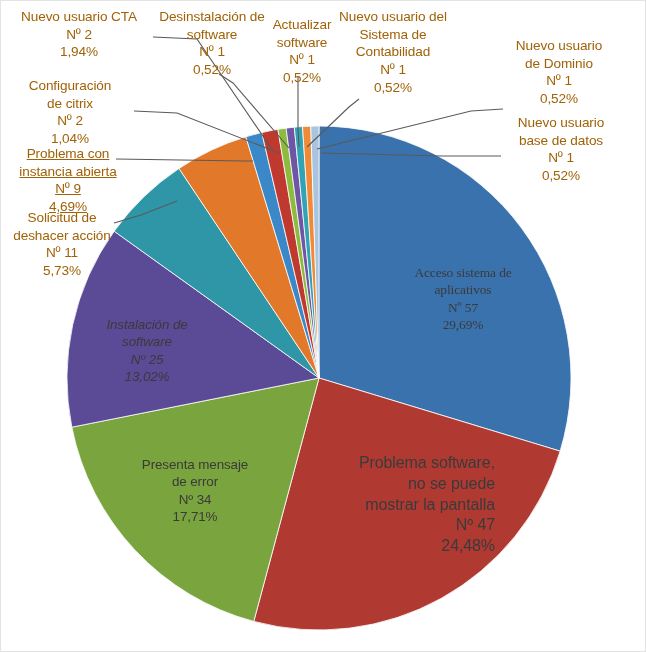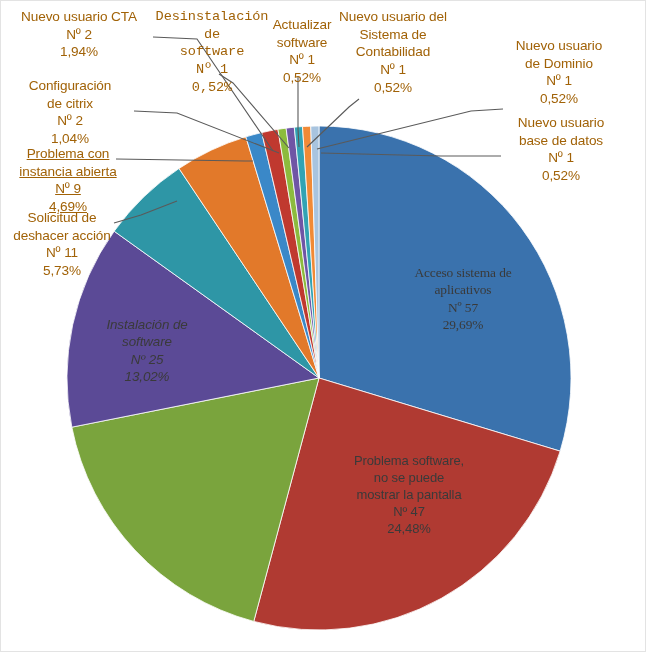--- a/index.html
+++ b/index.html
@@ -37,21 +37,22 @@
   }
   .callout-label {
     font-size: 13.6px;
     color: #a16207;
   }
   .inner-label {
     font-size: 13.4px;
     color: #3a3a3a;
   }
   .inner-label.small {
-    font-size: 13px;
+    font-size: 16px;
+    text-align: right;
   }
 </style>
 </head>
 <body>
 
 <div id="chart-frame">
 
   <svg id="pie-svg" viewBox="0 0 646 652">
     <g id="pie-slices">
         <path d="M 318 377 L 318.00 125.00 A 252 252 0 0 1 559.15 450.15 Z" fill="#3a72ad" stroke="#ffffff" stroke-width="0.8"></path>
@@ -93,21 +94,21 @@
   <div class="callout-label" style="left:2px; top:144px; width:130px;text-decoration:underline;">Problema con
 instancia abierta
 Nº 9
 4,69%</div>
 
   <div class="callout-label" style="left:2px; top:208px; width:118px;">Solicitud de
 deshacer acción
 Nº 11
 5,73%</div>
 
-  <div class="callout-label" style="left:146px; top:7px; width:130px;font-family:Liberation Mono, monospace;">Desinstalación de
+  <div class="callout-label" style="left:146px; top:7px; width:130px;">Desinstalación de
 software
 Nº 1
 0,52%</div>
 
   <div class="callout-label" style="left:263px; top:15px; width:76px;">Actualizar
 software
 Nº 1
 0,52%</div>
 
   <div class="callout-label" style="left:331px; top:7px; width:122px;text-align:center;">Nuevo usuario del
@@ -130,19 +131,23 @@
 aplicativos
 Nº 57
 29,69%</div>
 
   <div class="inner-label small" style="left:322px; top:452px; width:172px;">Problema software,
 no se puede
 mostrar la pantalla
 Nº 47
 24,48%</div>
 
+  <div class="inner-label" style="left:118px; top:455px; width:152px;">Presenta mensaje
+de error
+Nº 34
+17,71%</div>
 
   <div class="inner-label" style="left:84px; top:315px; width:124px;font-style:italic;">Instalación de
 software
 Nº 25
 13,02%</div>
 
 </div>
 
 </body></html>

